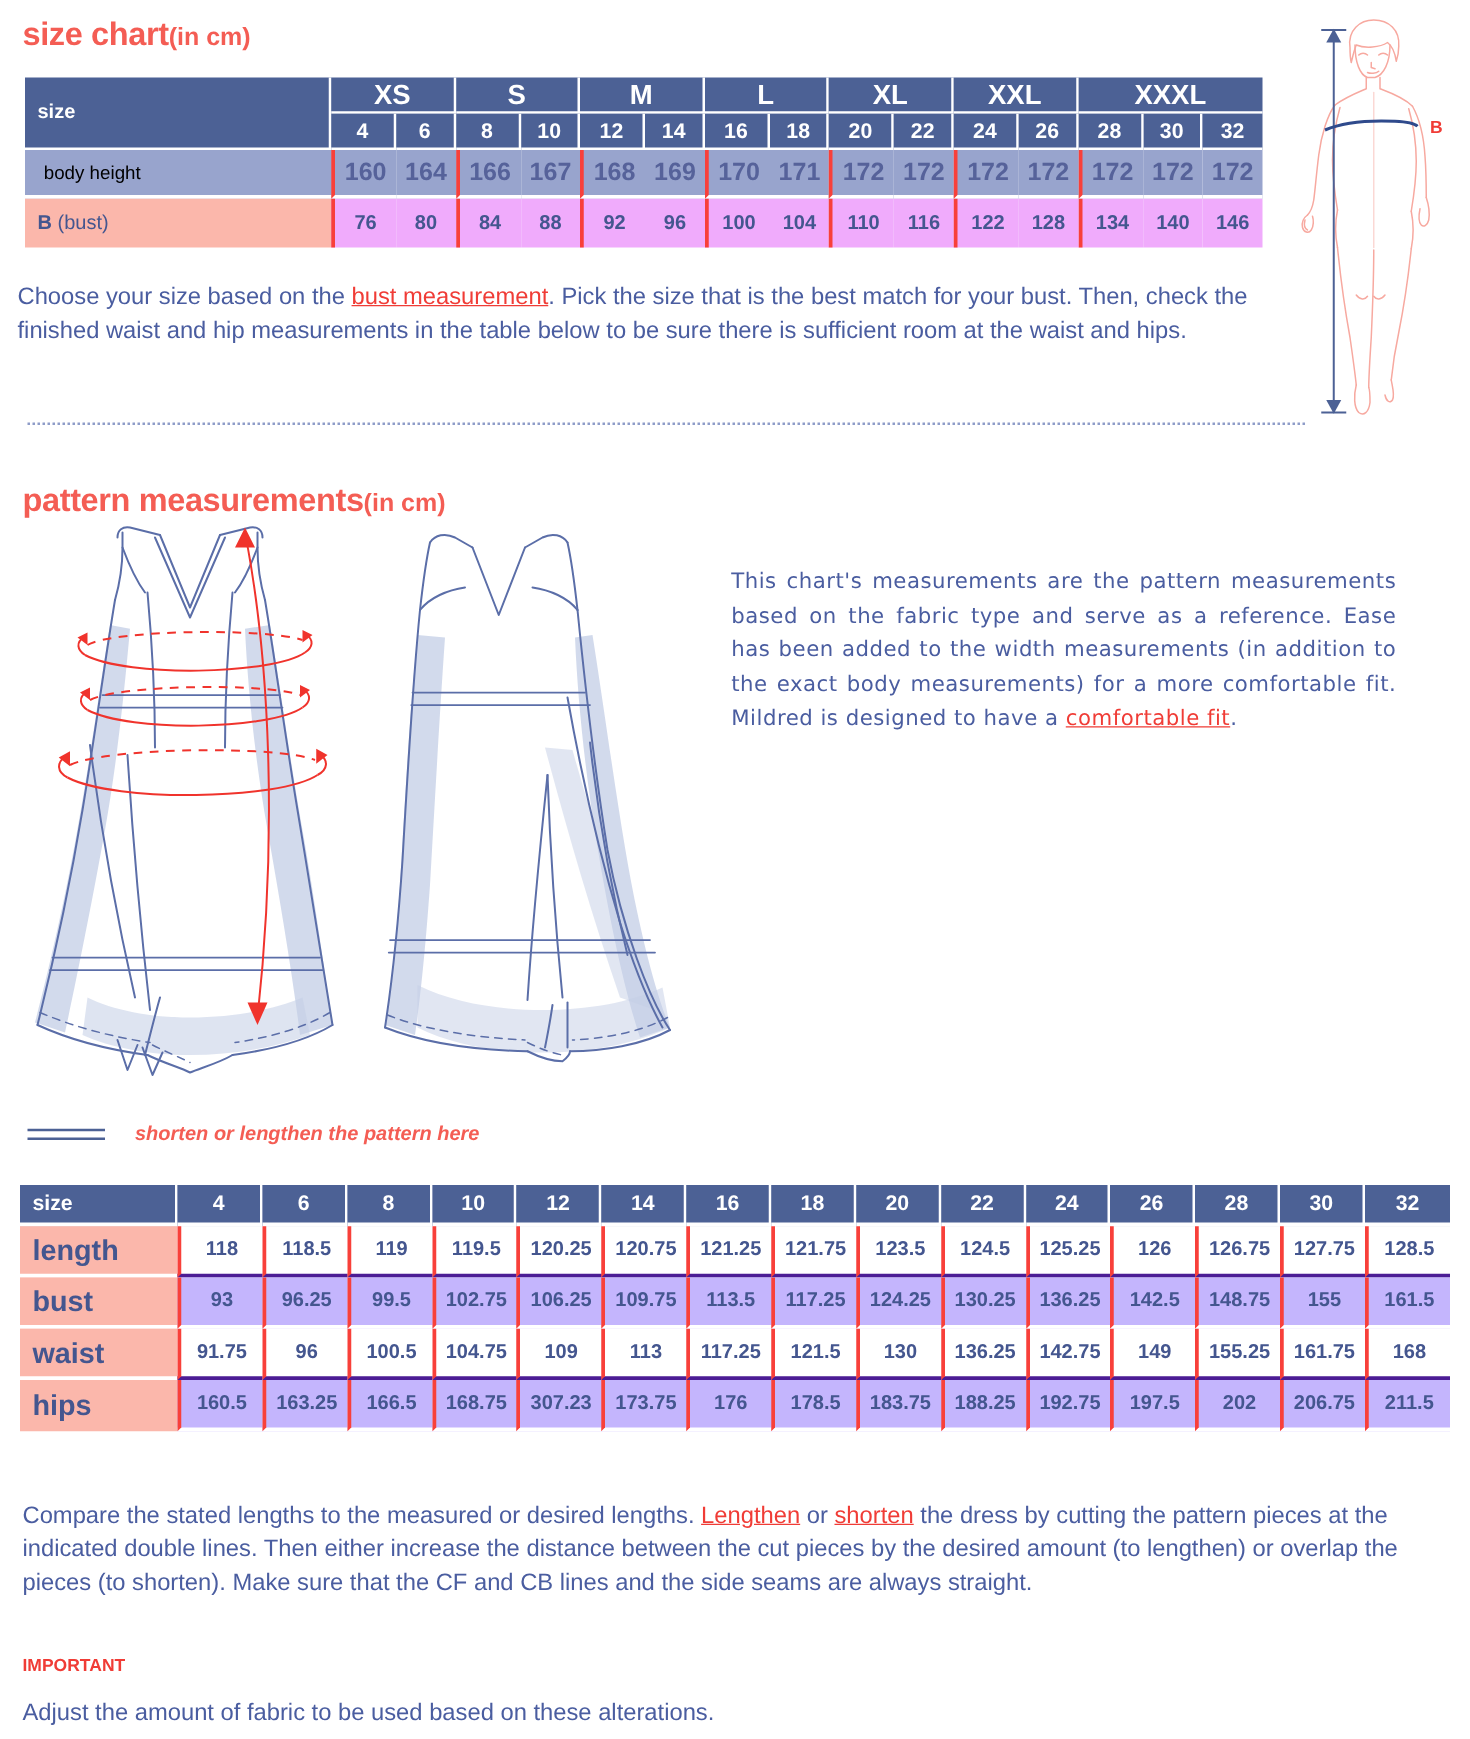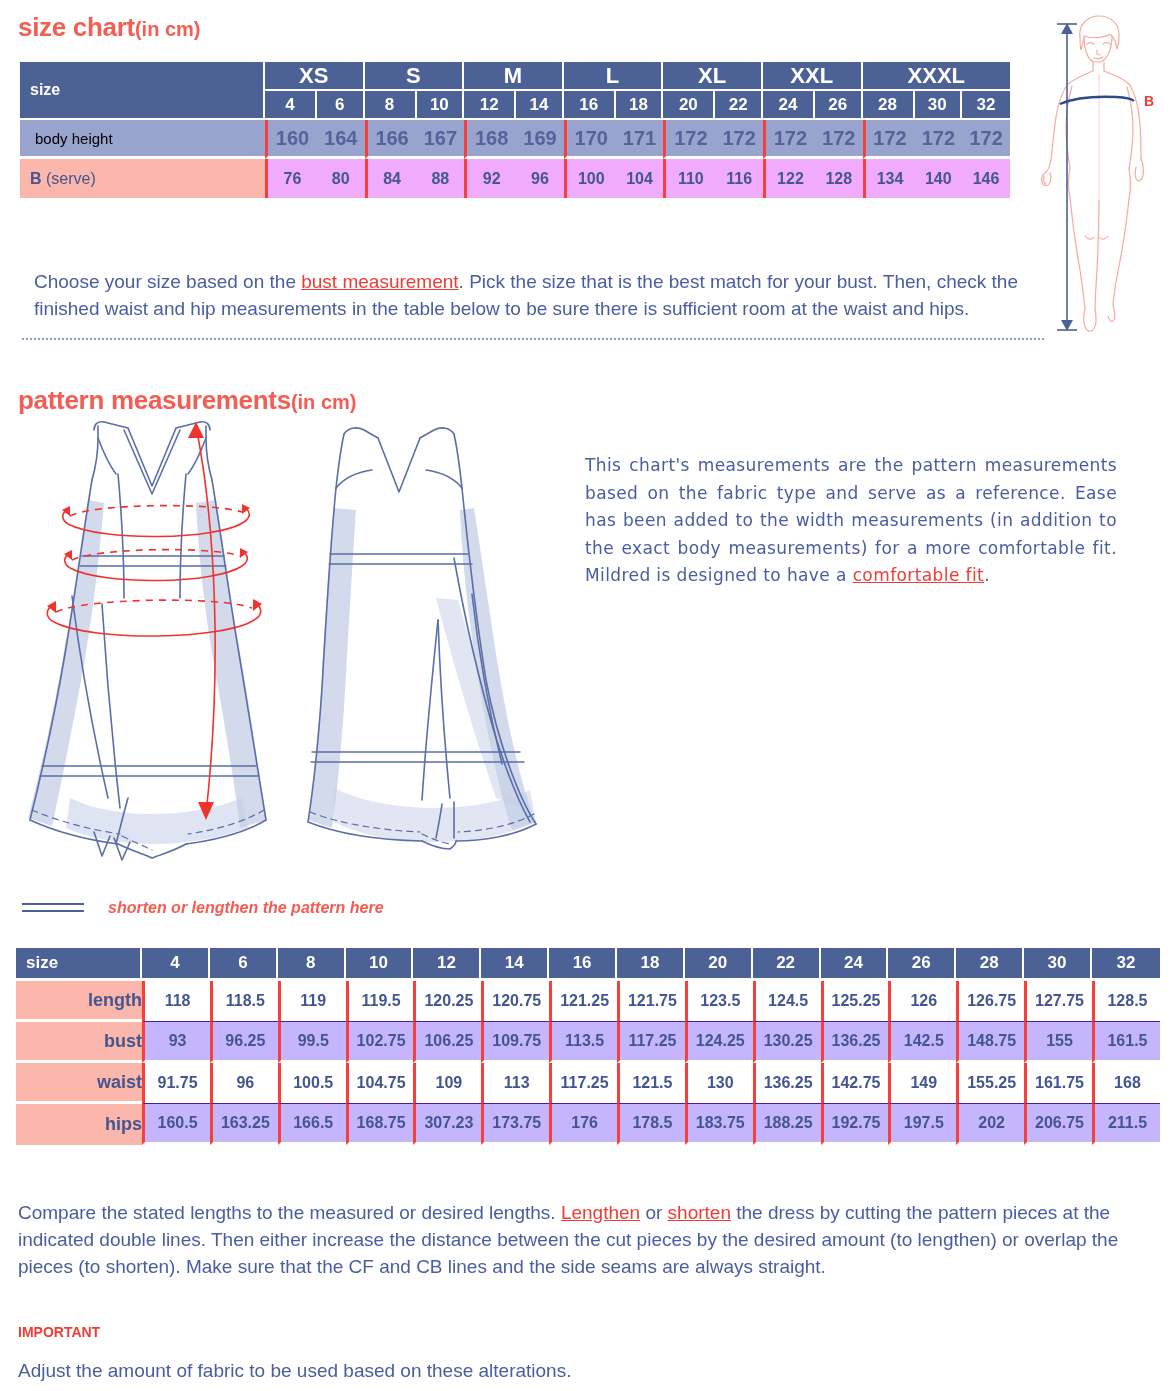--- a/index.html
+++ b/index.html
@@ -167,37 +167,37 @@
   .pattern .phd.first {
     text-align: left;
     padding-left: 10px;
   }
   .pattern .phd.last { border-right: none; }
 
   .pattern .plbl {
     background: #fbb7ab;
     color: #44568f;
     font-weight: bold;
-    font-size: 18px;
-    text-align: right;
+    font-size: 23px;
+    text-align: left;
     padding-left: 10px;
     height: 41px;
     border-bottom: 3px solid #ffffff;
   }
   .pattern td.cell {
     text-align: center;
     font-size: 16px;
     font-weight: bold;
     color: #44568f;
     height: 41px;
     border-left: 3px solid #f8403a;
   }
   .pattern tr.odd td.cell { background: #ffffff; }
   .pattern tr.even td.cell { background: #c4b5fd; }
-  .pattern tr.odd td.cell { border-bottom: 1px solid #4c1d95; margin-left: 32px; }
+  .pattern tr.odd td.cell { border-bottom: 3px solid #4c1d95; margin-left: 32px; }
   .pattern tr.even td.cell { border-bottom: 3px solid #ffffff; }
   .pattern tr.last td { border-bottom: none; }
 
   
   .important {
     position: absolute;
     left: 18px;
     top: 1324px;
     color: #f03c36;
     font-weight: bold;
@@ -257,41 +257,41 @@
       <td class="gsep">172</td>
       <td>172</td>
       <td class="gsep">172</td>
       <td>172</td>
       <td class="gsep">172</td>
       <td>172</td>
       <td>172</td>
     </tr>
 
     <tr class="r-bust">
-      <td class="rowlbl"><b>B</b><span class="sub"> (serve)</span></td>
+      <td class="rowlbl"><b>B</b><span class="sub"> (bust)</span></td>
       <td class="gsep">76</td>
       <td>80</td>
       <td class="gsep">84</td>
       <td>88</td>
       <td class="gsep">92</td>
       <td>96</td>
       <td class="gsep">100</td>
       <td>104</td>
       <td class="gsep">110</td>
       <td>116</td>
       <td class="gsep">122</td>
       <td>128</td>
       <td class="gsep">134</td>
       <td>140</td>
       <td>146</td>
     </tr>
   </tbody>
 </table>
 
-<div class="para" style="left:34px; top:225px; width:1012px;margin-top:44px;">
+<div class="para" style="left:14px; top:225px; width:1012px;">
   <span>Choose your size based on the </span><span class="hl">bust measurement</span><span>. Pick the size that is the best match for your bust. Then, check the finished waist and hip measurements in the table below to be sure there is sufficient room at the waist and hips.</span>
 </div>
 
 <div class="fig" style="left:1024px; top:8px;">
   <svg width="150" height="330" viewBox="0 0 150 330">
     <g fill="none" stroke="#f7a9a0" stroke-width="1.2" stroke-linecap="round" stroke-linejoin="round">
 
       <path d="M56 30 C54 16 64 8 75 8 C87 8 96 16 95 29 C95 33 94 38 93 41 C92 34 90 29 86 26 C80 30 68 31 61 28 C59 33 58 38 57 42 C56 38 56 34 56 30 Z"></path>
 
       <path d="M60 28 C60 42 64 52 70 54 L76 54 C83 52 88 42 88 28"></path>

